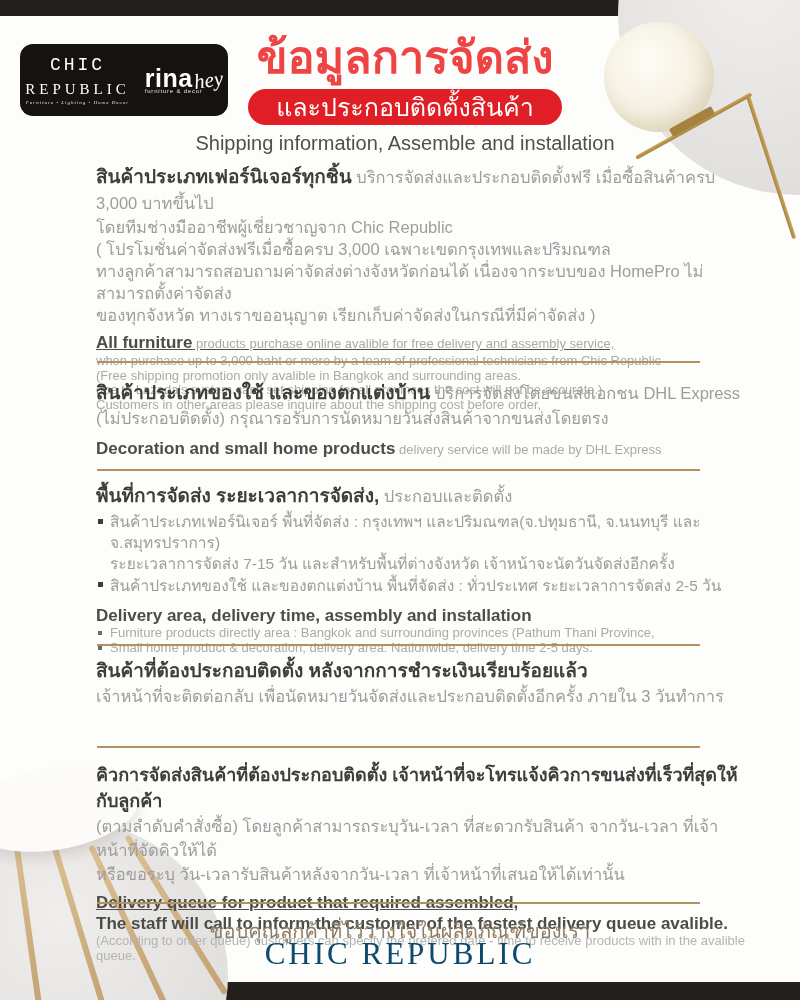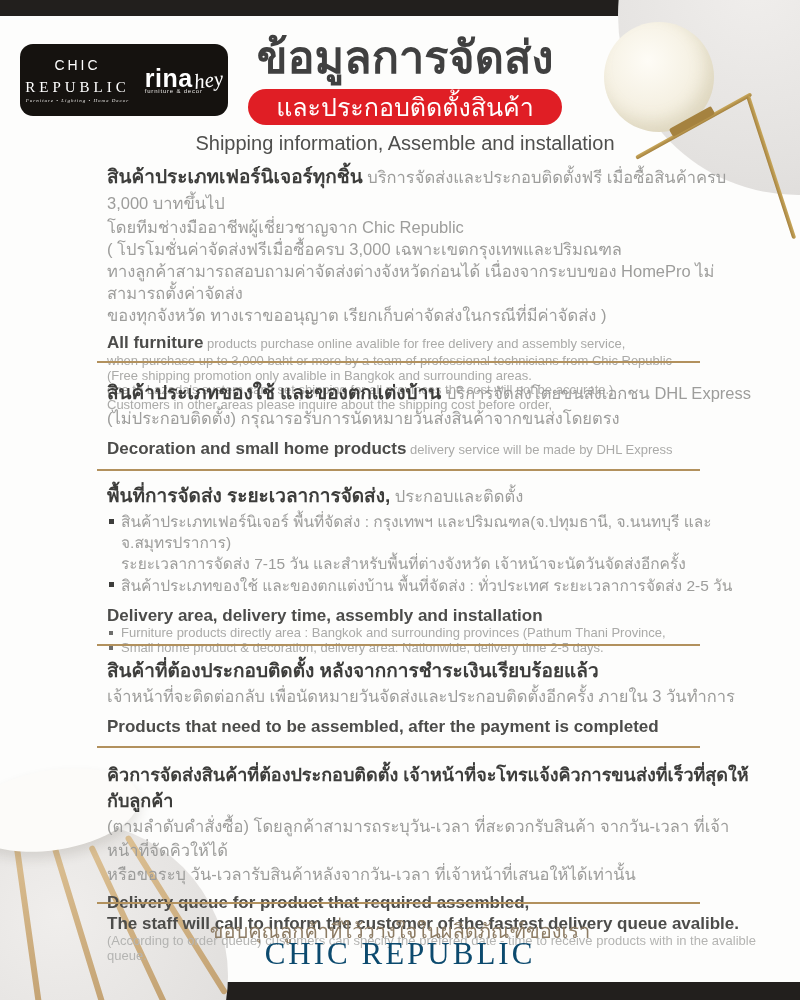--- a/index.html
+++ b/index.html
@@ -32,46 +32,46 @@
   .leg1{left:12px;top:834px;height:180px;transform:rotate(-8deg);}
   .leg2{left:50px;top:842px;height:178px;transform:rotate(-17deg);}
   .leg3{left:88px;top:846px;height:176px;transform:rotate(-25deg);}
   .leg4{left:124px;top:836px;height:186px;transform:rotate(-32deg);}
 
   
   .logo-box{position:absolute;left:20px;top:44px;width:208px;height:72px;background:#15120f;
             border-radius:13px;display:flex;align-items:center;justify-content:center;gap:15px;
             color:#ffffff;z-index:5;}
   .chic-wrap{text-align:center;line-height:1;}
-  .chic-main{font-family:Liberation Sans, sans-serif;font-size:14px;letter-spacing:3px;}
+  .chic-main{font-family:Liberation Mono, monospace;font-size:18px;letter-spacing:3px;}
   .chic-sub{font-family:"Liberation Serif","DejaVu Serif",serif;font-size:15px;letter-spacing:4px;margin-top:8px;text-align:center;}
   .chic-tag{font-family:"Liberation Serif","DejaVu Serif",serif;font-style:italic;font-size:5px;
             letter-spacing:1px;margin-top:3px;color:#e8e6e4;}
   .rina-wrap{text-align:left;line-height:1;}
   .rina-main{font-size:25px;font-weight:800;letter-spacing:.5px;display:inline-block;}
   .rina-hey{font-family:"Liberation Serif","DejaVu Serif",serif;font-style:italic;font-size:21px;
             display:inline-block;margin-left:1px;transform:rotate(-8deg);}
   .rina-sub{font-size:6px;letter-spacing:.8px;margin-top:-3px;color:#e8e6e4;}
 
   .title-wrap{position:absolute;left:175px;top:32px;width:460px;text-align:center;z-index:5;}
-  .page-title{margin:0;font-size:45px;line-height:52px;font-weight:700;color:#404040;}
+  .page-title{margin:0;font-size:45px;line-height:52px;font-weight:700;color:#ef4444;}
   .badge{display:inline-block;background:#e01e25;color:#ffffff;font-size:25px;line-height:30px;
          padding:3px 28px;border-radius:24px;margin-top:5px;}
   .subtitle{font-size:20px;color:#4f4f4d;margin-top:7px;}
 
   
-  .sec{position:absolute;left:96px;width:652px;z-index:5;margin-left:11px;}
+  .sec{position:absolute;left:96px;width:652px;z-index:5;}
   .th-lead{font-size:16.5px;color:#9d9d9b;line-height:26px;}
   .th-lead b{font-size:19px;color:#3d3d3b;}
   .th{font-size:16.5px;color:#9d9d9b;line-height:22px;}
   .th2{font-size:16.5px;color:#9d9d9b;line-height:24px;}
   .en-head{font-size:17px;color:#4c4c4a;line-height:21px;}
   .en-head b{font-weight:700;}
   .en-head .en-tail{font-weight:400;font-size:13px;color:#aaaaa8;}
-  .en{font-size:13px;color:#aaaaa8;line-height:14.5px;} .gap6{margin-top:6px;} .gap8{margin-top:8px;}
+  .en{font-size:13px;color:#aaaaa8;line-height:14.5px;} .gap6{margin-top:6px;text-decoration:underline;} .gap8{margin-top:8px;}
   .bullet{position:relative;padding-left:14px;}
   .bullet:before{content:"";position:absolute;left:2px;top:8px;width:5px;height:5px;background:#3d3d3b;}
   .bullet.en-b:before{top:5px;width:4px;height:4px;background:#6d6d6b;}
   .note-red{color:#e06a6a;}
   .divider{position:absolute;left:97px;width:603px;height:2px;background:#b2915d;z-index:5;}
 
   
   .thanks{position:absolute;left:0;top:915px;width:100%;text-align:center;font-size:20px;
           color:#8d7c64;z-index:5;}
   .footer-brand{position:absolute;left:0;top:936px;width:100%;text-align:center;z-index:5;
@@ -154,21 +154,20 @@
     </div>
     <div class="bullet en-b">
       <div class="en">Small home product &amp; decoration, delivery area: Nationwide, delivery time 2-5 days.</div>
     </div>
   </div>
   <div class="divider" style="top:644px"></div>
 
   <div class="sec" style="top:658px">
     <div class="th-lead"><b>สินค้าที่ต้องประกอบติดตั้ง หลังจากการชำระเงินเรียบร้อยแล้ว</b></div>
     <div class="th2">เจ้าหน้าที่จะติดต่อกลับ เพื่อนัดหมายวันจัดส่งและประกอบติดตั้งอีกครั้ง ภายใน 3 วันทำการ</div>
-    <div class="en-head gap8"><b>Products that need to be assembled, after the payment is completed</b></div>
   </div>
   <div class="divider" style="top:746px"></div>
 
   <div class="sec" style="top:762px">
     <div class="th-lead"><b style="font-size:18px">คิวการจัดส่งสินค้าที่ต้องประกอบติดตั้ง เจ้าหน้าที่จะโทรแจ้งคิวการขนส่งที่เร็วที่สุดให้กับลูกค้า</b></div>
     <div class="th2">(ตามลำดับคำสั่งซื้อ) โดยลูกค้าสามารถระบุวัน-เวลา ที่สะดวกรับสินค้า จากวัน-เวลา ที่เจ้าหน้าที่จัดคิวให้ได้</div>
     <div class="th2">หรือขอระบุ วัน-เวลารับสินค้าหลังจากวัน-เวลา ที่เจ้าหน้าที่เสนอให้ได้เท่านั้น</div>
     <div class="en-head gap6"><b>Delivery queue for product that required assembled,</b></div>
     <div class="en-head"><b>The staff will call to inform the customer of the fastest delivery queue avalible.</b></div>
     <div class="en" style="color:#b4b4b2">(According to order queue) customers can specify the prefered date - time to receive products with in the avalible queue.</div>

